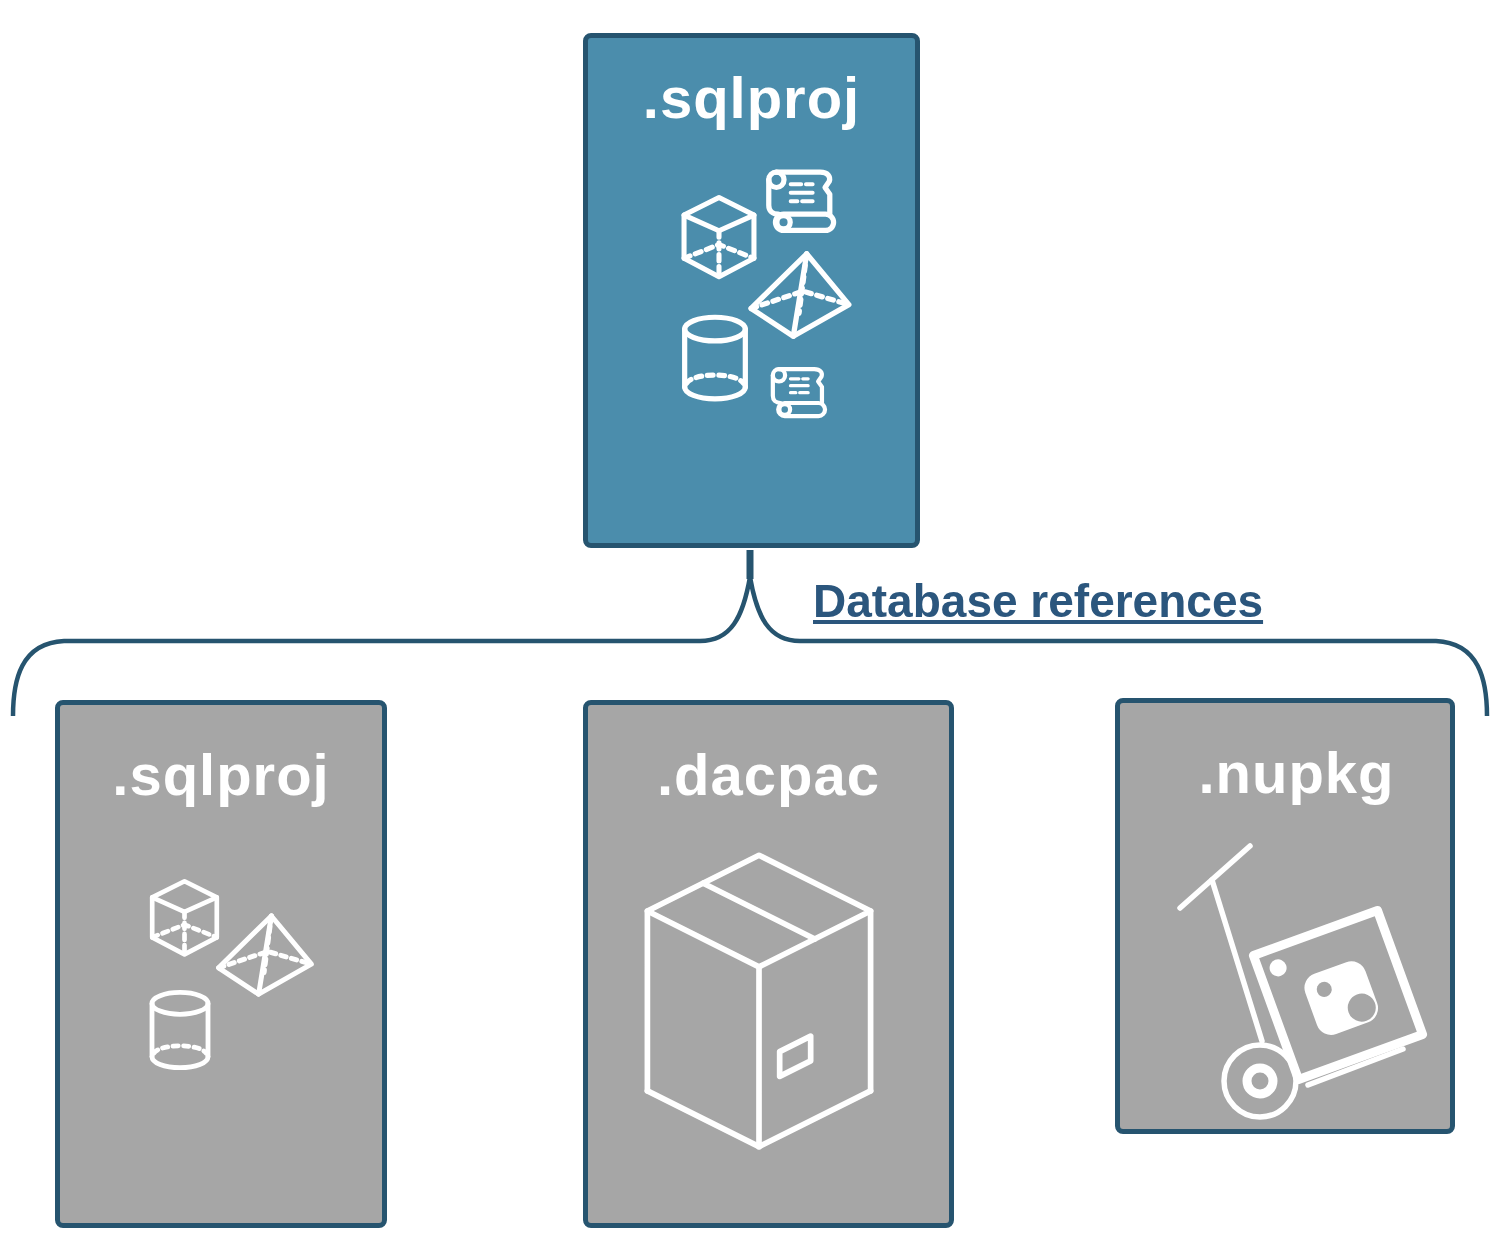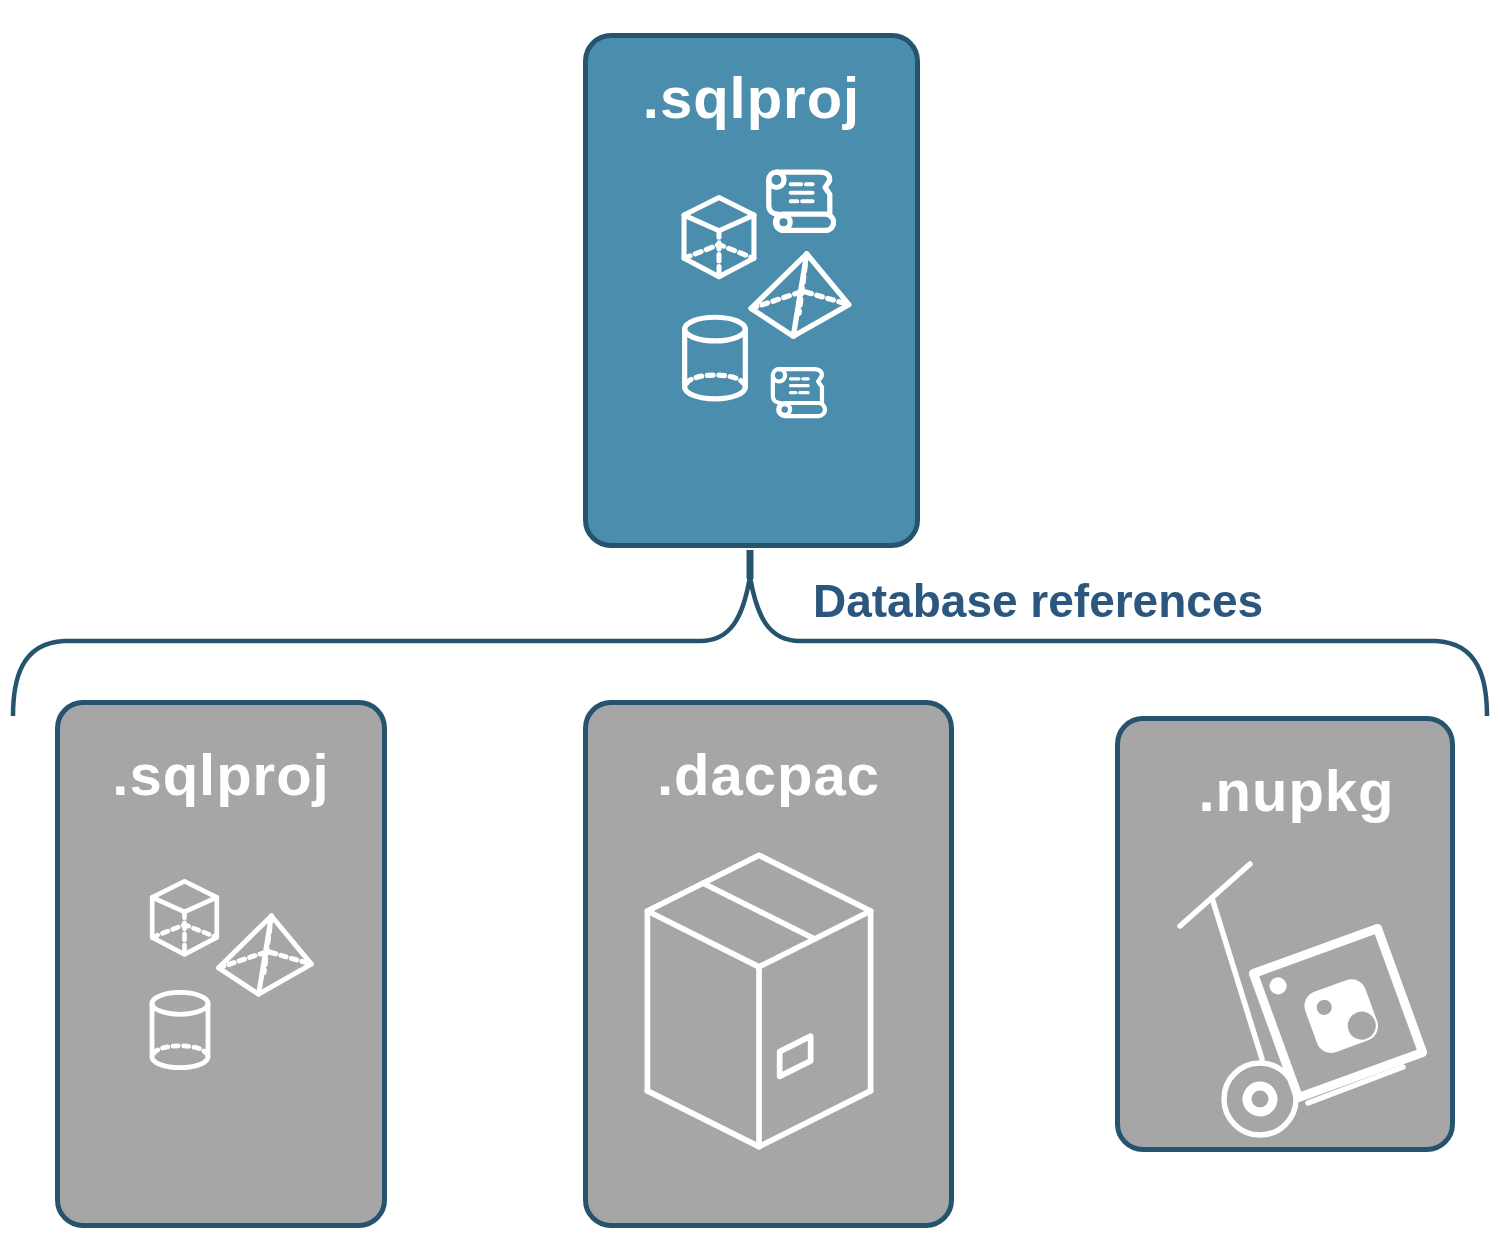--- a/index.html
+++ b/index.html
@@ -14,21 +14,21 @@
   .canvas {
     position: relative;
     width: 1500px;
     height: 1250px;
     background: #ffffff;
     overflow: hidden;
   }
   .card {
     position: absolute;
     border: 5px solid var(--outline);
-    border-radius: 28px;
+    border-radius: 8px;
   }
   .card.accent { background: var(--accent-fill); }
   .card.muted  { background: var(--gray-fill); }
   .card-title {
     color: #ffffff;
     font-weight: 700;
     font-size: 58px;
     text-align: center;
     letter-spacing: 1px;
   }
@@ -44,20 +44,21 @@
   .connector path { stroke: var(--outline); fill: none; }
   .connector .brace { stroke-width: 4.5; }
   .connector .stub  { stroke-width: 7; }
   .connector-label {
     position: absolute;
     left: 813px; top: 574px;
     font-size: 46px;
     font-weight: 700;
     color: var(--label-text);
     white-space: nowrap;
+    text-decoration: underline;
   }
   .sym { fill: none; stroke: currentColor; stroke-width: 5.5; stroke-linecap: round; stroke-linejoin: round; }
 </style>
 </head>
 <body>
 
 <div class="canvas">
 
   <svg width="0" height="0" style="position:absolute" aria-hidden="true">
     <defs>
@@ -149,20 +150,20 @@
     </svg>
   </div>
 
   <div class="card muted" style="left:583px; top:700px; width:371px; height:528px;">
     <div class="card-title">.dacpac</div>
     <svg class="icons" style="left:47px; top:142px;" width="248" height="310" viewBox="0 0 240 300">
       <use href="#sym-package" x="0" y="0" width="240" height="300"></use>
     </svg>
   </div>
 
-  <div class="card muted" style="left:1115px; top:716px; width:340px; height:436px;padding-left:23px;">
+  <div class="card muted" style="left:1115px; top:698px; width:340px; height:436px;padding-left:23px;">
     <div class="card-title">.nupkg</div>
     <svg class="icons" style="left:30px; top:120px;" width="300" height="330" viewBox="0 0 300 330">
       <use href="#sym-handtruck" x="0" y="0" width="300" height="330"></use>
     </svg>
   </div>
 
 </div>
 
 </body></html>

